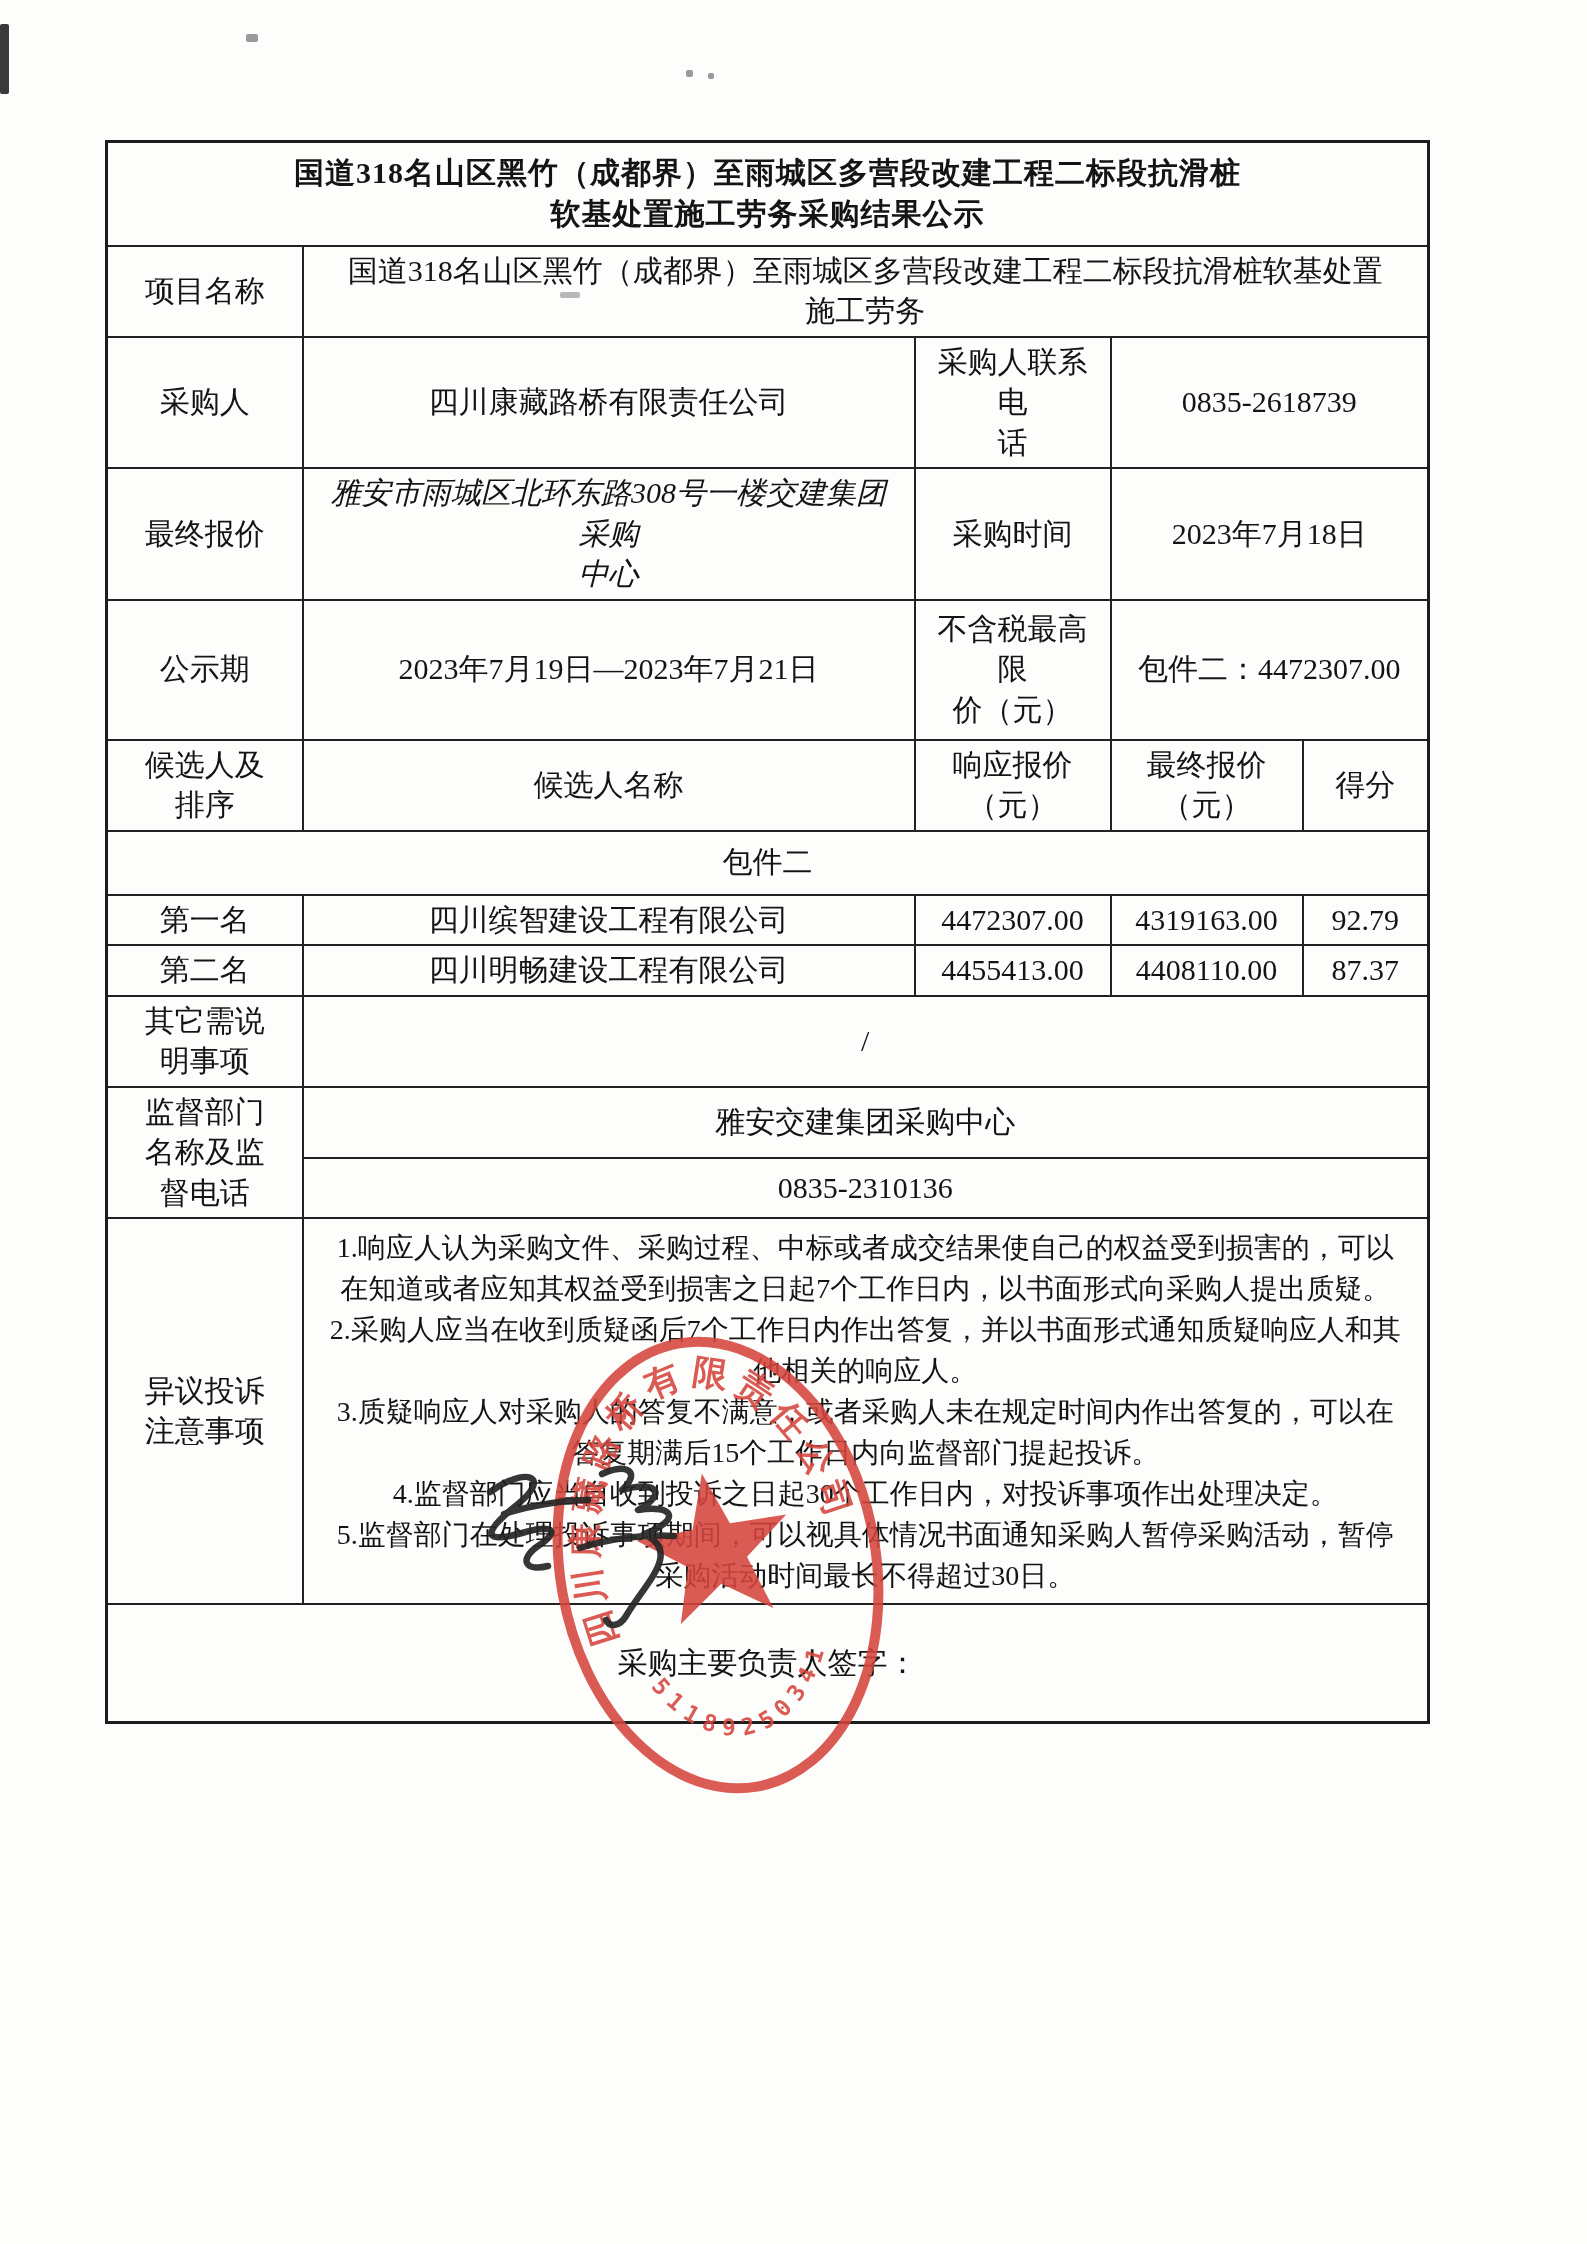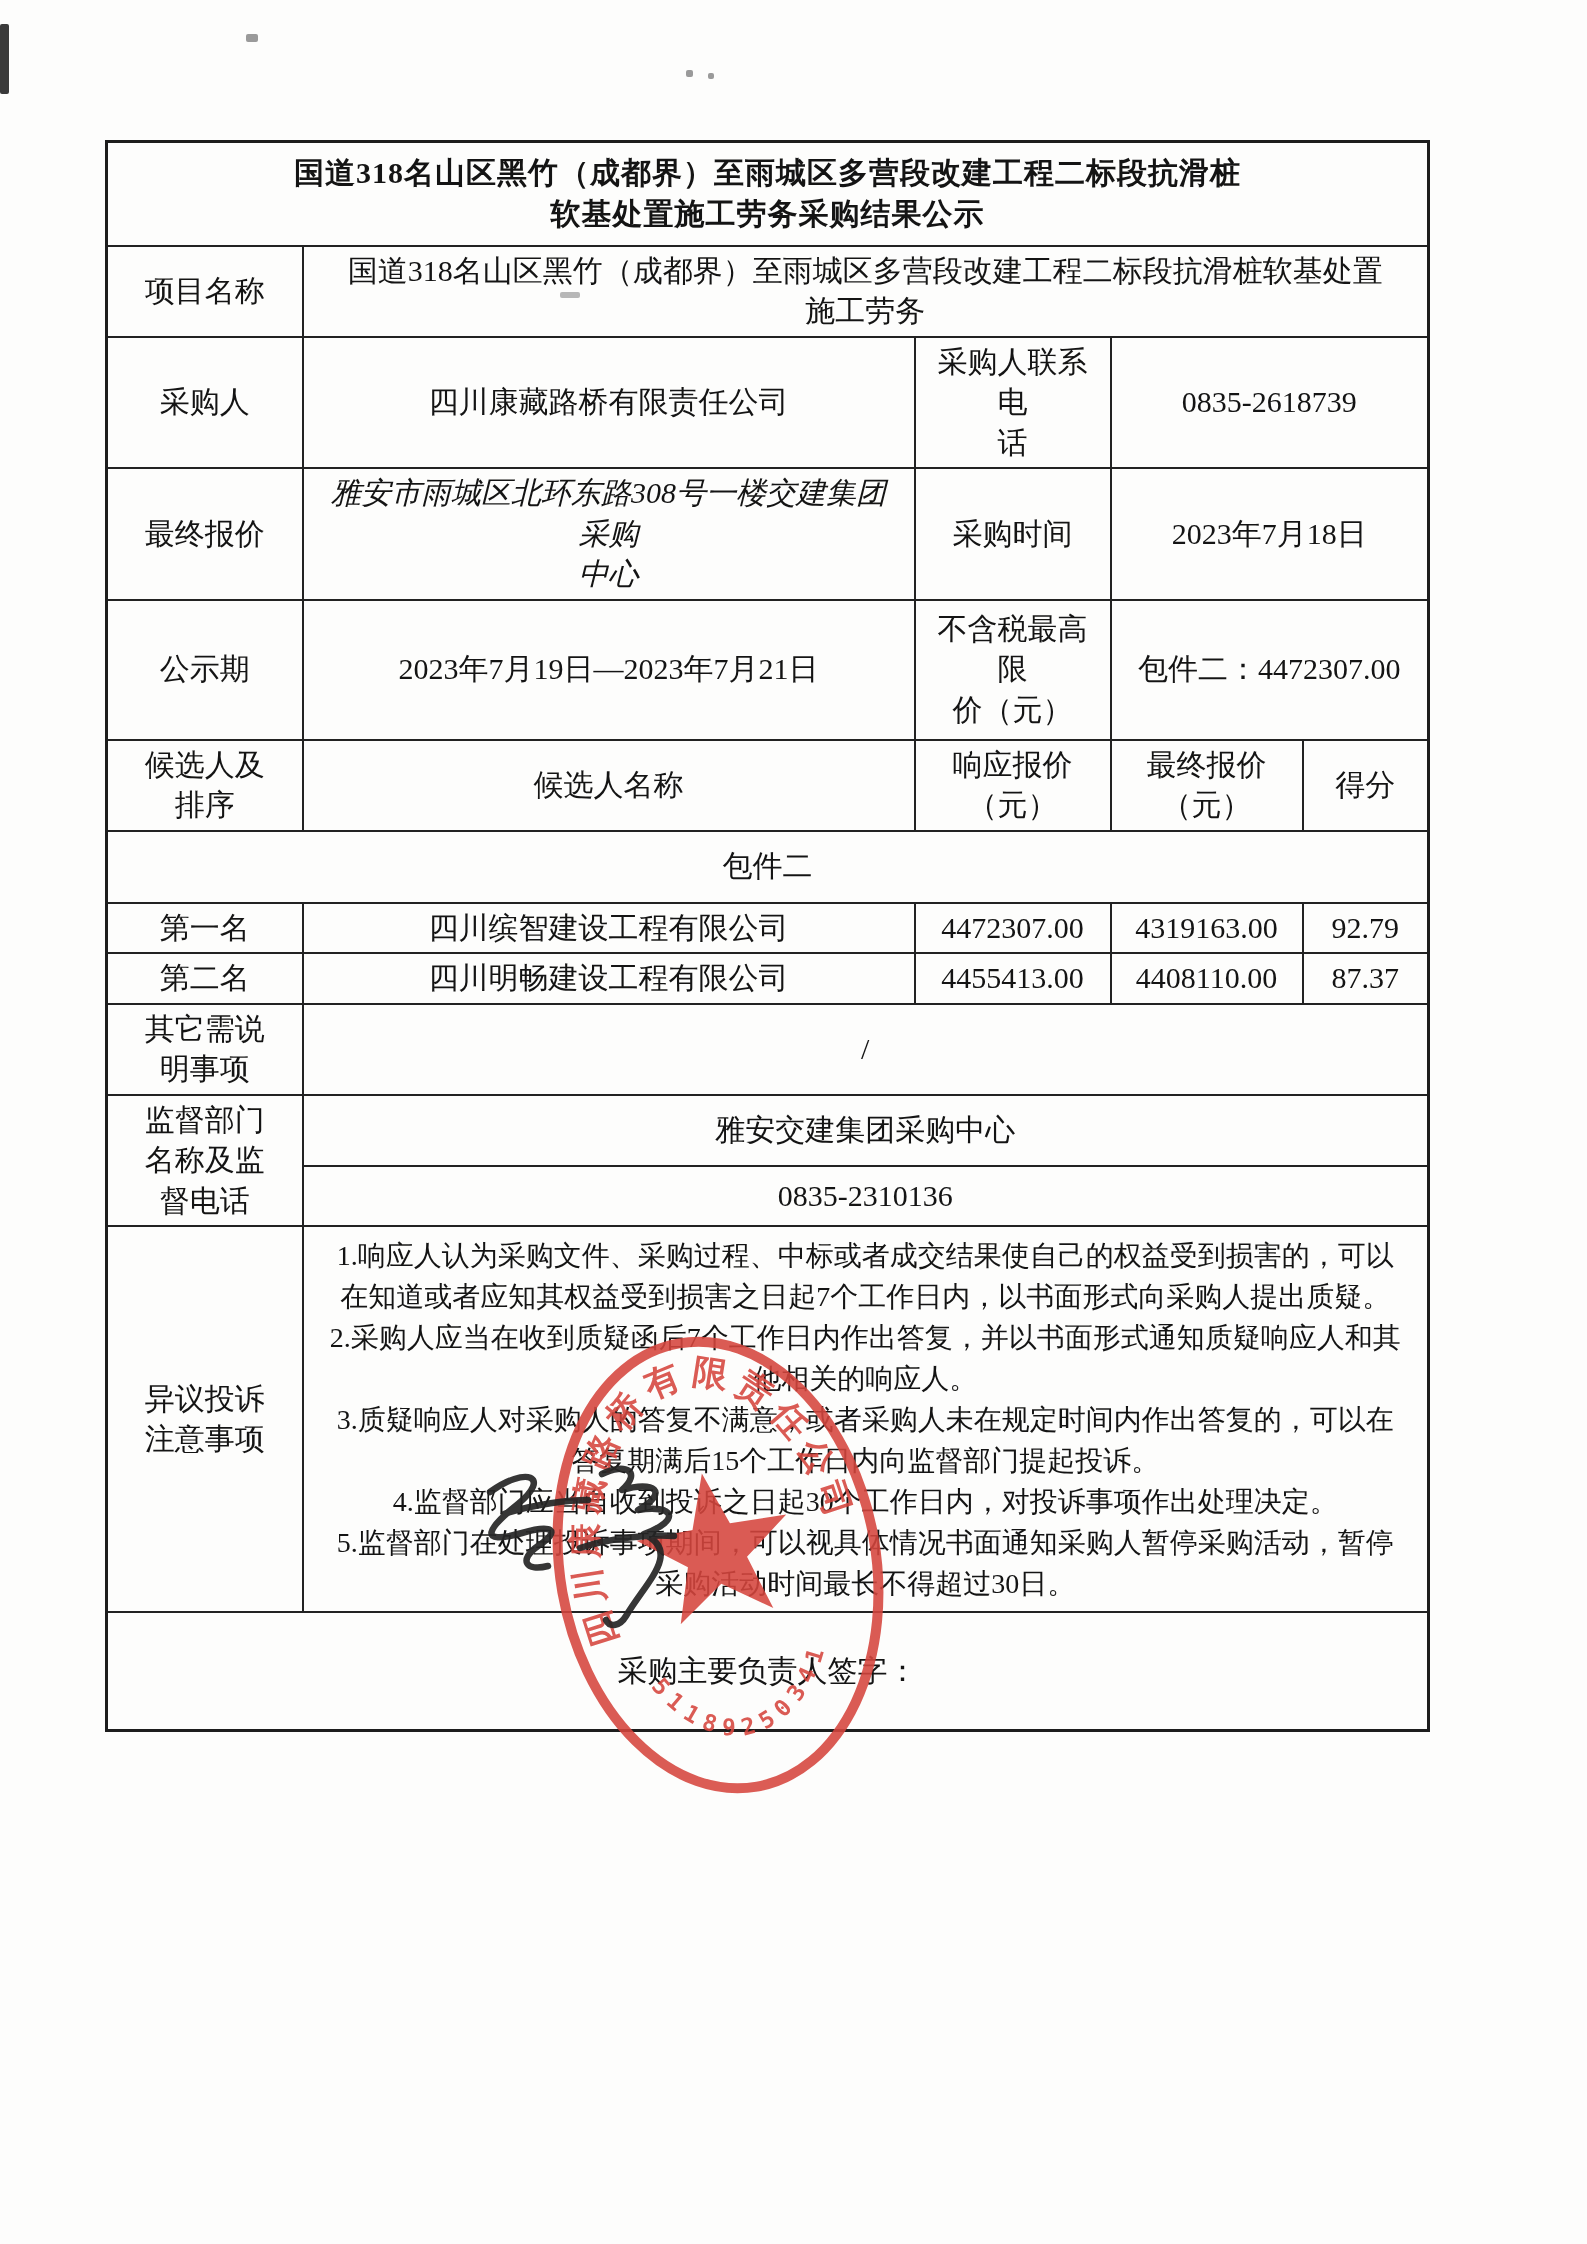--- a/index.html
+++ b/index.html
@@ -88,21 +88,21 @@
       <td class="pre">候选人及
 排序</td>
       <td>候选人名称</td>
       <td class="pre">响应报价
 （元）</td>
       <td class="pre">最终报价
 （元）</td>
       <td>得分</td>
     </tr>
 
-    <tr style="height:72px">
+    <tr style="height:64px">
       <td colspan="5">包件二</td>
     </tr>
 
     <tr style="height:44px">
       <td>第一名</td>
       <td>四川缤智建设工程有限公司</td>
       <td>4472307.00</td>
       <td>4319163.00</td>
       <td>92.79</td>
     </tr>

